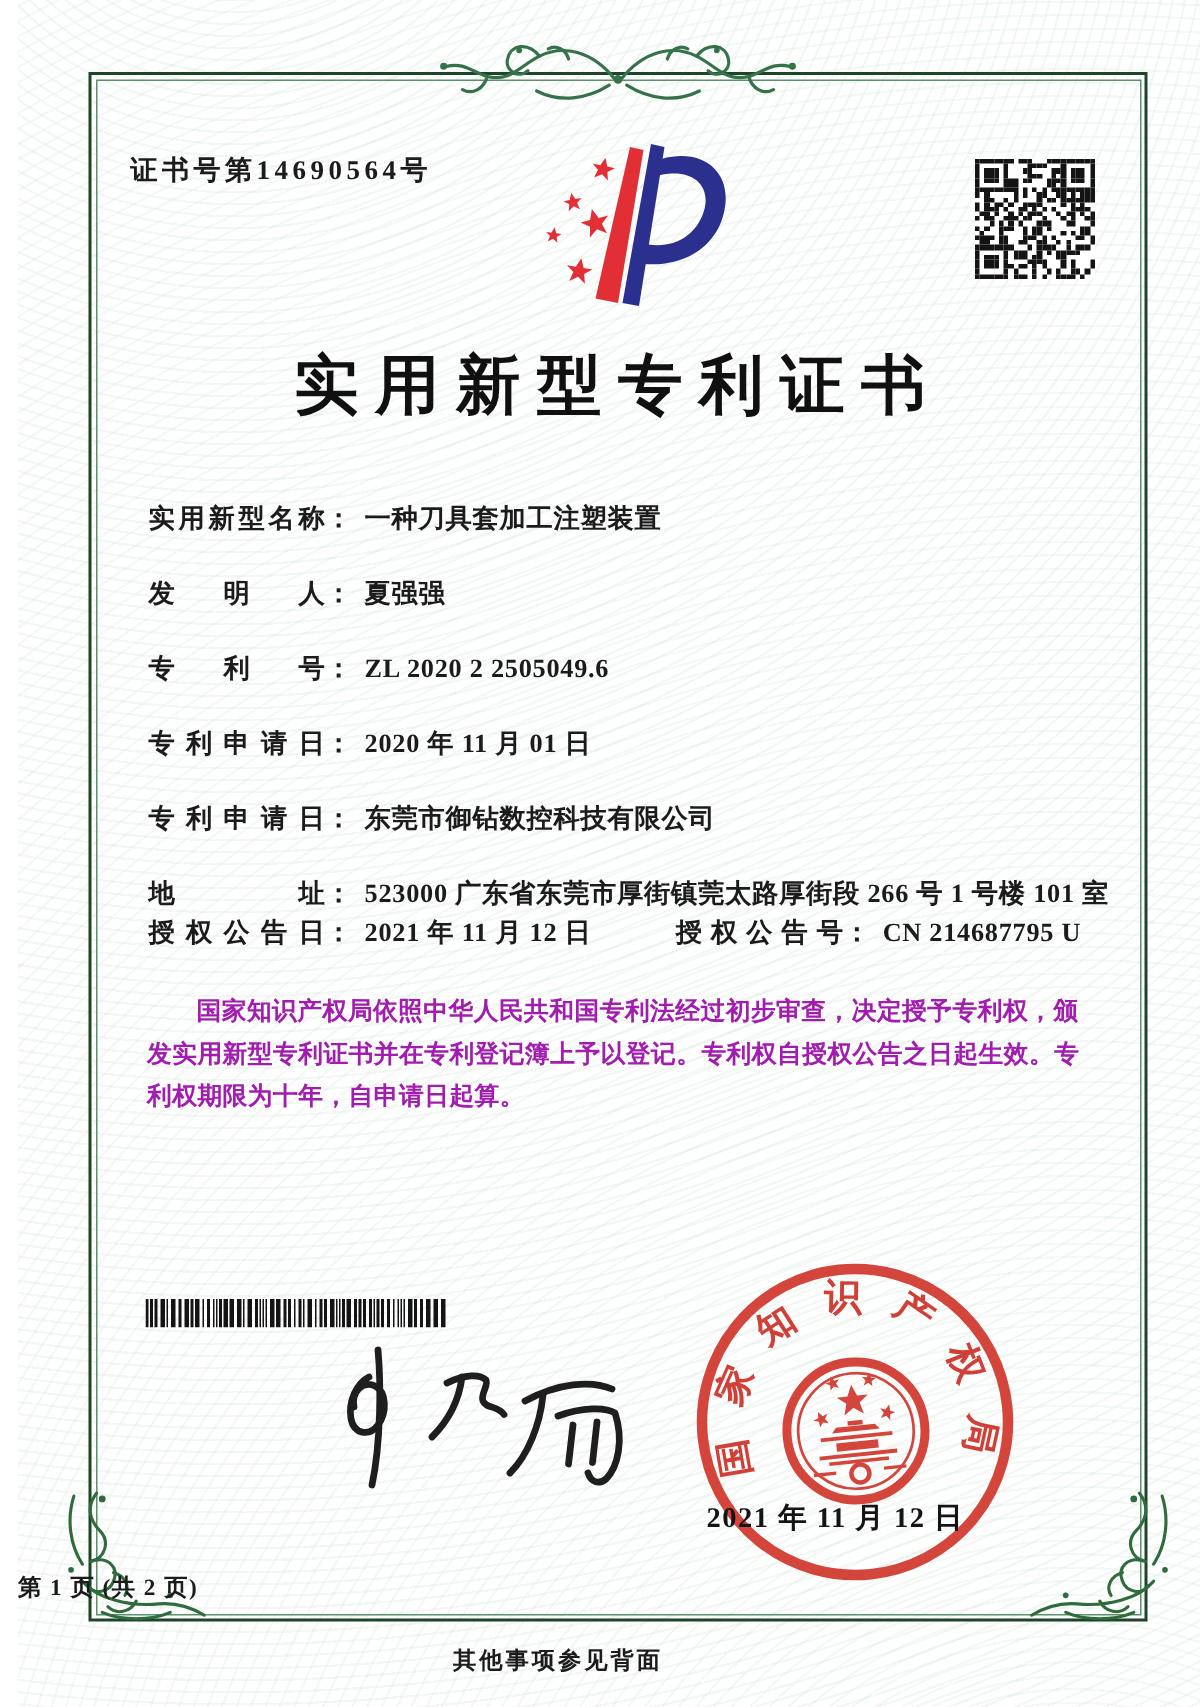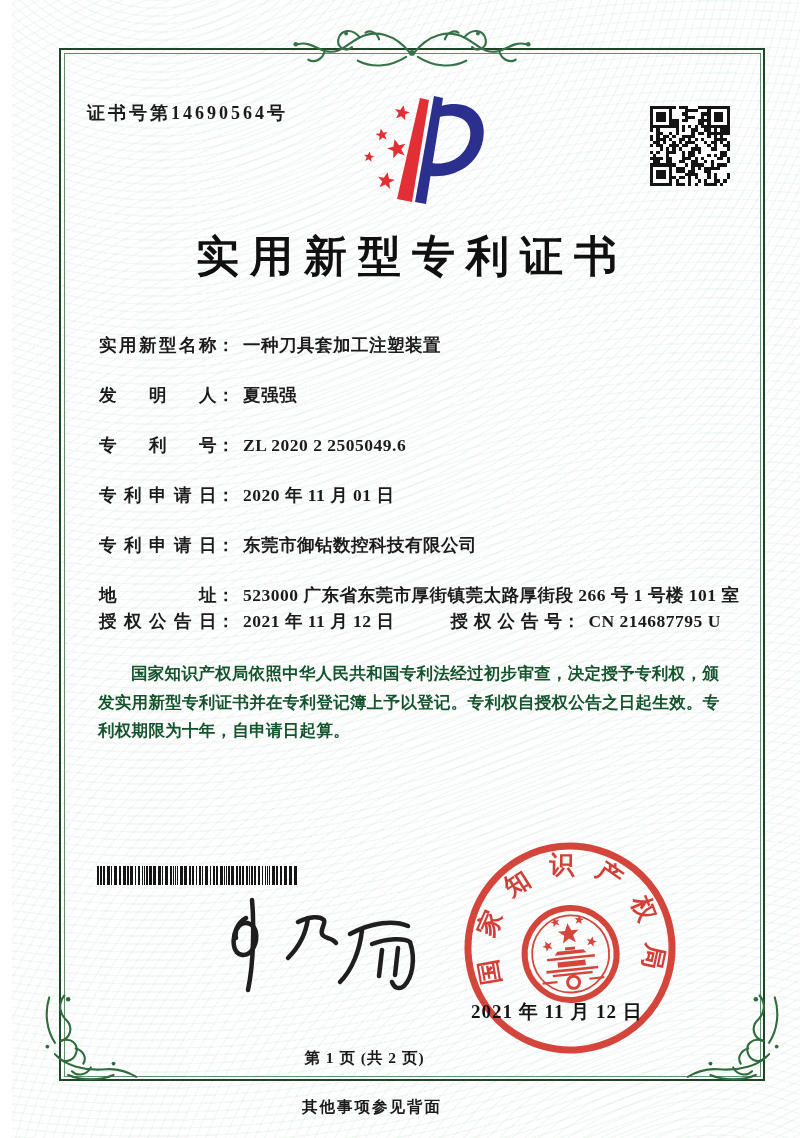--- a/index.html
+++ b/index.html
@@ -34,29 +34,29 @@
   .qr i.on{background:#141414;}
   .title{left:0;right:0;top:228px;text-align:center;font-size:43px;font-weight:700;letter-spacing:11px;color:#101010;}
   .fields{left:87px;top:333px;right:64px;}
   .field-row{display:flex;align-items:flex-start;line-height:24px;margin-bottom:26px;font-size:17.5px;font-weight:600;letter-spacing:.5px;}
   .field-row.addr{margin-bottom:2px;}
   .flabel{display:inline-block;width:118px;text-align:justify;text-align-last:justify;flex:0 0 auto;}
   .fcolon{flex:0 0 auto;}
   .fvalue{margin-left:8px;max-width:508px;}
   .gpub{margin-left:56px;display:flex;justify-content:space-between;}
   .gpub .flabel{width:112px;}
-  .body-text{left:86px;top:660px;right:78px;font-size:16.5px;font-weight:600;line-height:28.5px;letter-spacing:.3px;color:#14532d;}
+  .body-text{left:86px;top:660px;right:78px;font-size:16.5px;font-weight:600;line-height:28.5px;letter-spacing:.3px;color:#a21caf;}
   .body-text p{margin:0;text-indent:2em;}
   .barcode{left:85px;top:866px;width:206px;height:19px;font-size:0;line-height:0;white-space:nowrap;overflow:hidden;}
   .barcode i{display:inline-block;height:19px;background:#141414;vertical-align:top;}
   .issuer{left:88px;top:919px;font-size:19px;font-weight:600;line-height:32px;letter-spacing:4px;}
   .signature{left:200px;top:888px;}
   .seal{left:446px;top:836px;opacity:.94;}
   .seal-date{left:459px;top:999px;font-size:19px;font-weight:700;letter-spacing:1px;color:#141414;white-space:nowrap;}
-  .page-info{left:0;right:95px;top:1048px;text-align:center;font-size:15.5px;font-weight:600;letter-spacing:1px;}
+  .page-info{left:0;right:95px;top:1048px;text-align:left;font-size:15.5px;font-weight:600;letter-spacing:1px;}
   .back-note{left:0;right:80px;top:1097px;text-align:center;font-size:15.5px;font-weight:600;letter-spacing:2px;}
   .orn-top{left:272px;top:20px;}
   .orn-bl{left:24px;top:990px;}
   .orn-br{right:24px;top:990px;transform:scaleX(-1);}
 </style>
 </head>
 <body>
 
 <div class="page">
 

